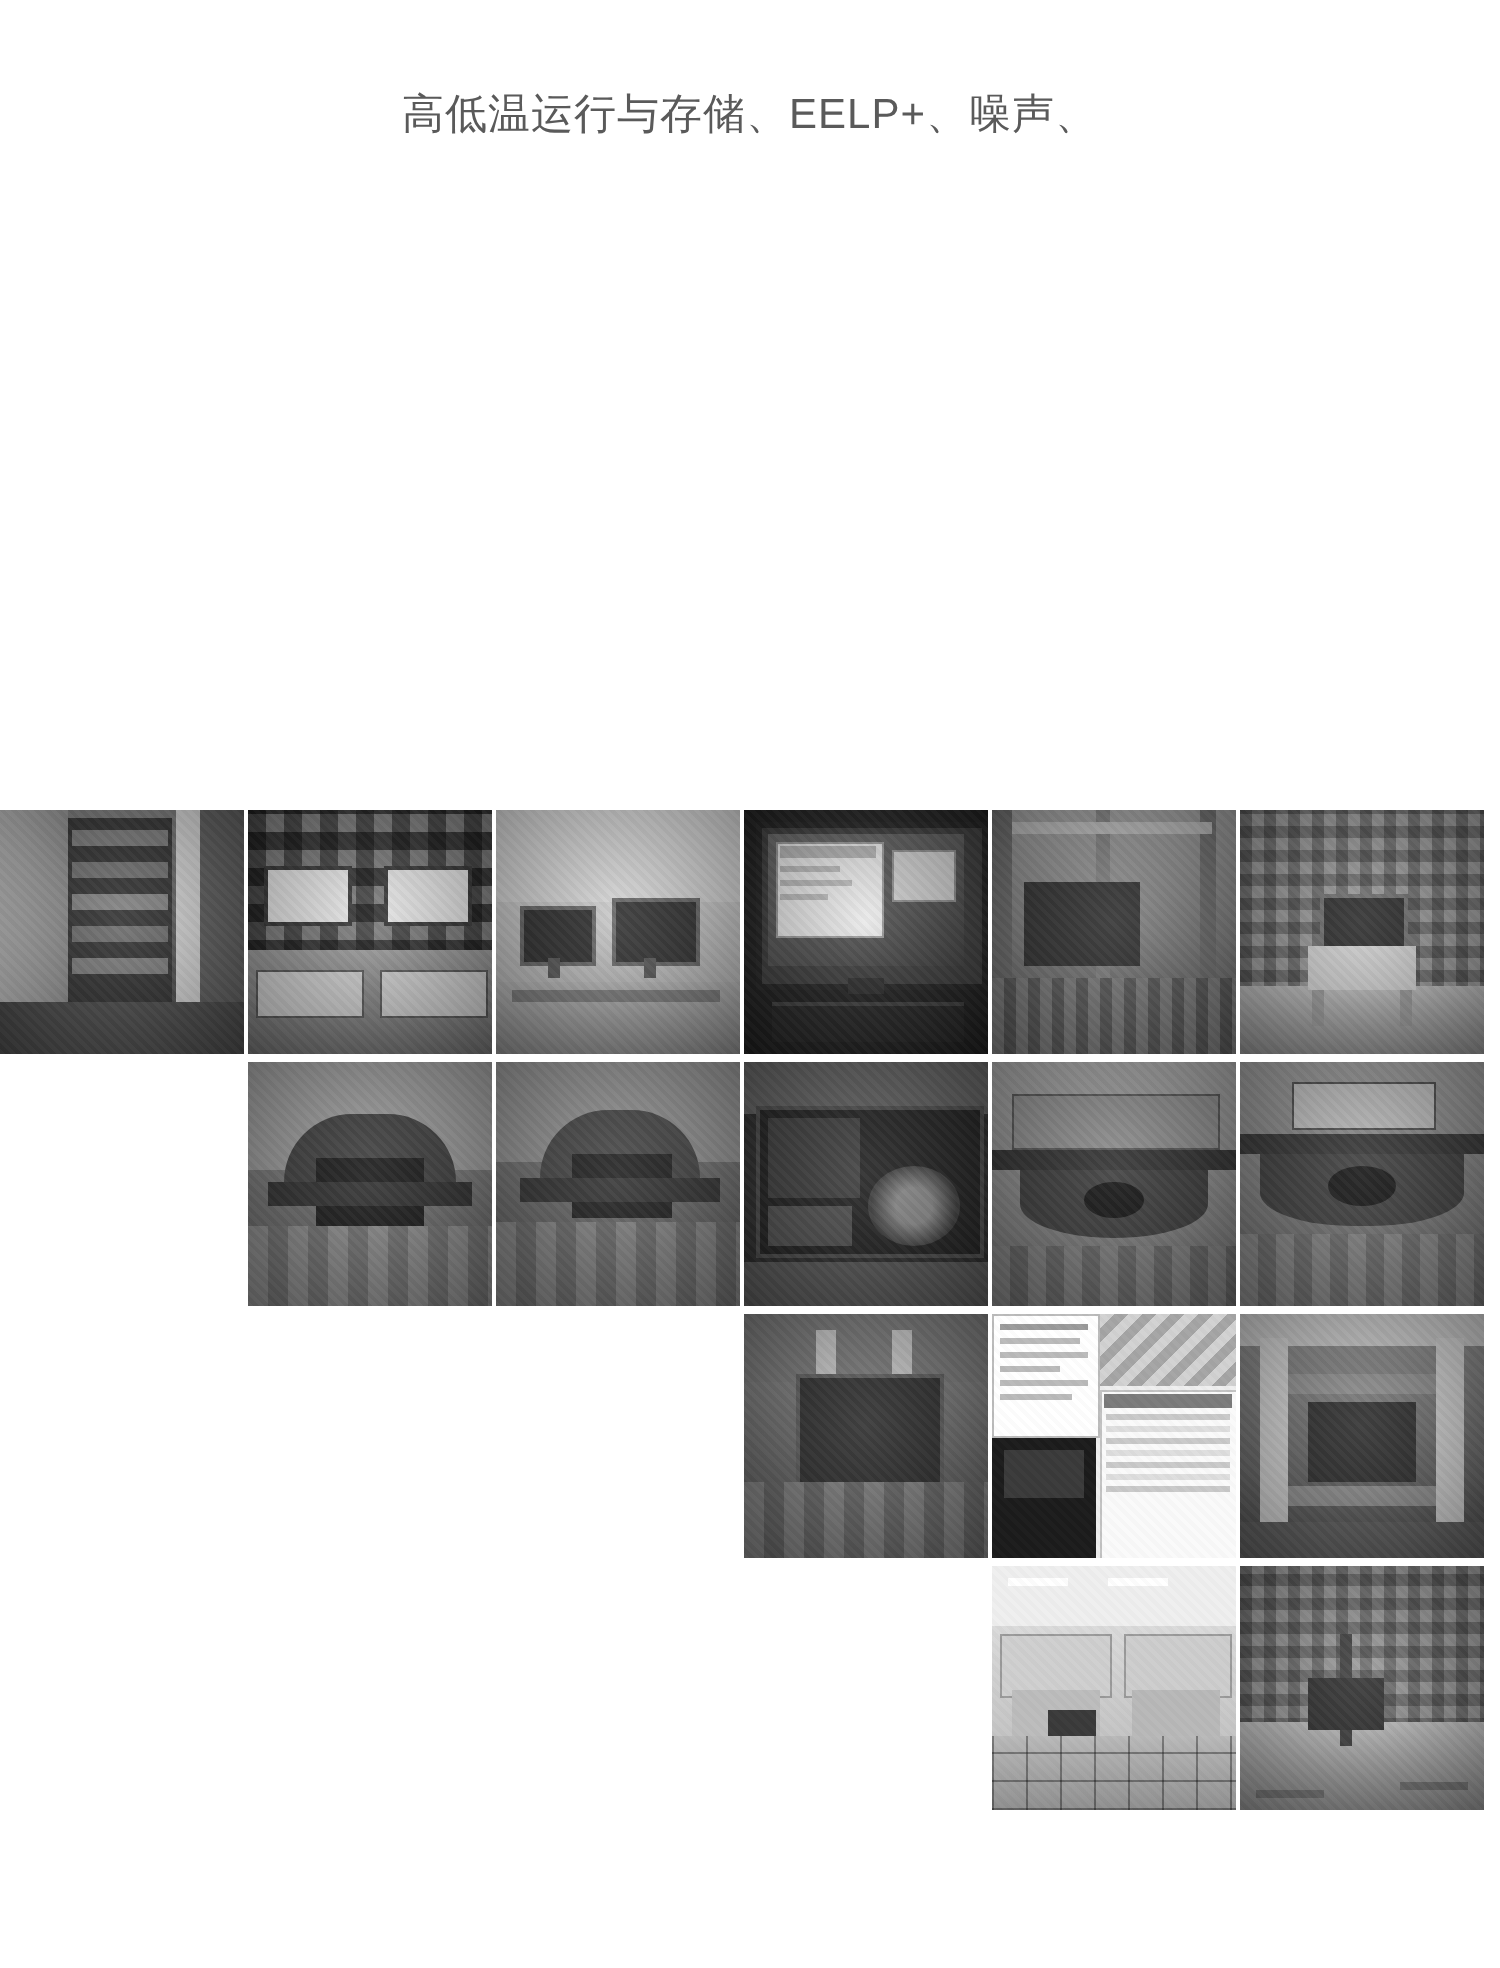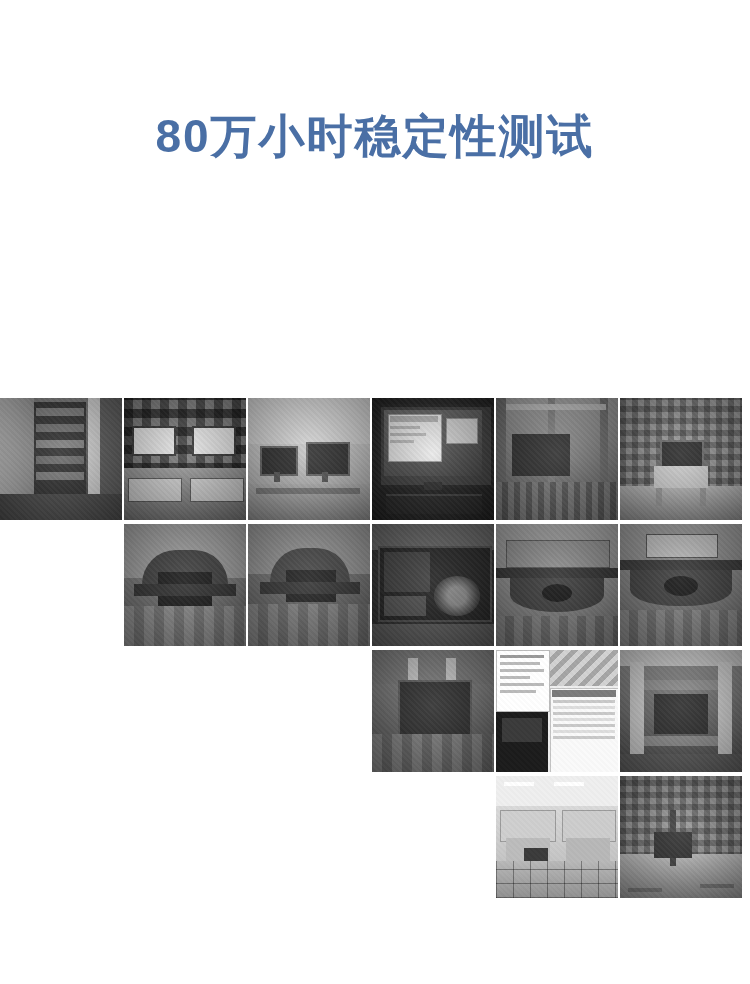--- a/index.html
+++ b/index.html
@@ -105,23 +105,23 @@
     background-image:
       repeating-linear-gradient(45deg, rgba(255,255,255,.035) 0 2px, rgba(0,0,0,.035) 2px 4px);
     pointer-events:none;
   }
 </style>
 </head>
 <body>
 
 <div class="page">
 
-  <h1 class="headline">80万小时稳定性测试</h1>
 
   <div class="subtext">
+    <span class="line">高低温运行与存储、EELP+、噪声、</span>
   </div>
 
   <div class="gallery">
 
     <div class="grid-row">
 
       <div class="cell">
         <div class="scene" style="background:linear-gradient(180deg,#777,#3c3c3c);">
           <div class="box" style="left:0;top:0;width:34px;height:122px;background:linear-gradient(90deg,#c9c9c9,#8c8c8c);"></div>
           <div class="box" style="left:34px;top:4px;width:52px;height:100px;background:#2f2f2f;"></div>

